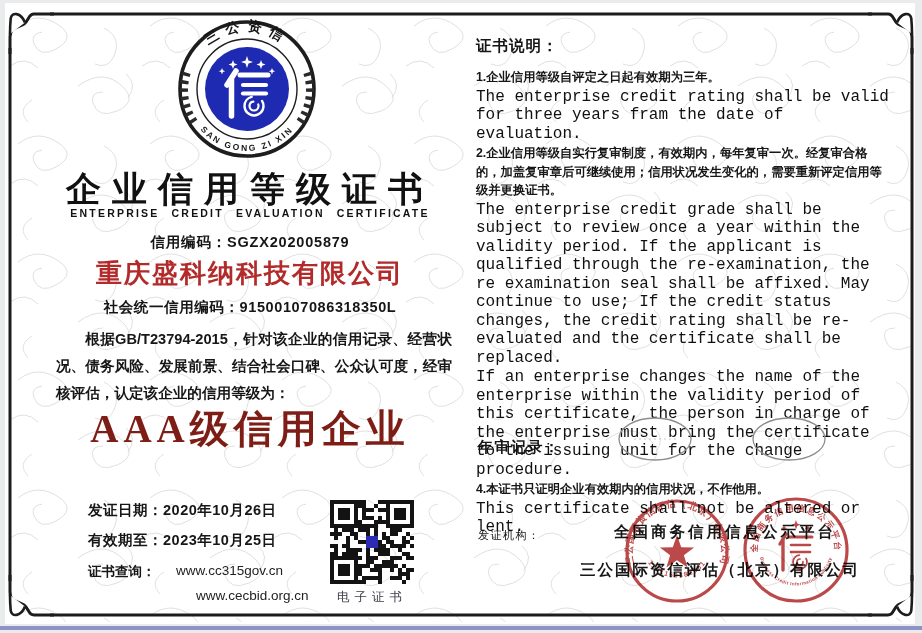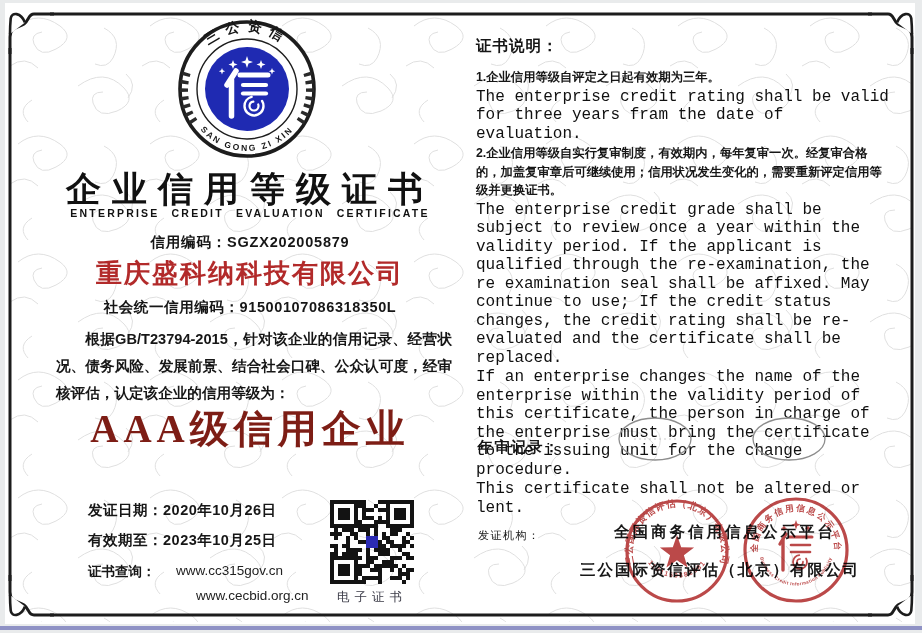--- a/index.html
+++ b/index.html
@@ -416,20 +416,21 @@
 <div class="qr-caption">电子证书</div>
 
 <div class="instr-head">证书说明：</div>
 
 <div class="instr">
   <p class="zh">1.企业信用等级自评定之日起有效期为三年。</p>
   <p class="en">The enterprise credit rating shall be valid for three years fram the date of evaluation.</p>
   <p class="zh">2.企业信用等级自实行复审制度，有效期内，每年复审一次。经复审合格的，加盖复审章后可继续使用；信用状况发生变化的，需要重新评定信用等级并更换证书。</p>
   <p class="en">The enterprise credit grade shall be subject to review once a year within the validity period. If the applicant is qualified through the re-examination, the re examination seal shall be affixed. May continue to use; If the credit status changes, the credit rating shall be re-evaluated and the certificate shall be replaced.</p>
   <p class="en">If an enterprise changes the name of the enterprise within the validity period of this certificate, the person in charge of the enterprise must bring the certificate to the issuing unit for the change procedure.</p>
+  <p class="zh">4.本证书只证明企业有效期内的信用状况，不作他用。</p>
   <p class="en">This certificate shall not be altered or lent.</p>
 </div>
 
 <div class="annual-label">年审记录：</div>
 
 <svg class="ovals" width="262" height="60">
   <g fill="none" stroke="#8d8d8d" stroke-width="1.3">
     <ellipse cx="57" cy="29" rx="36" ry="21"></ellipse>
     <ellipse cx="191" cy="29" rx="36" ry="21"></ellipse>
   </g>

